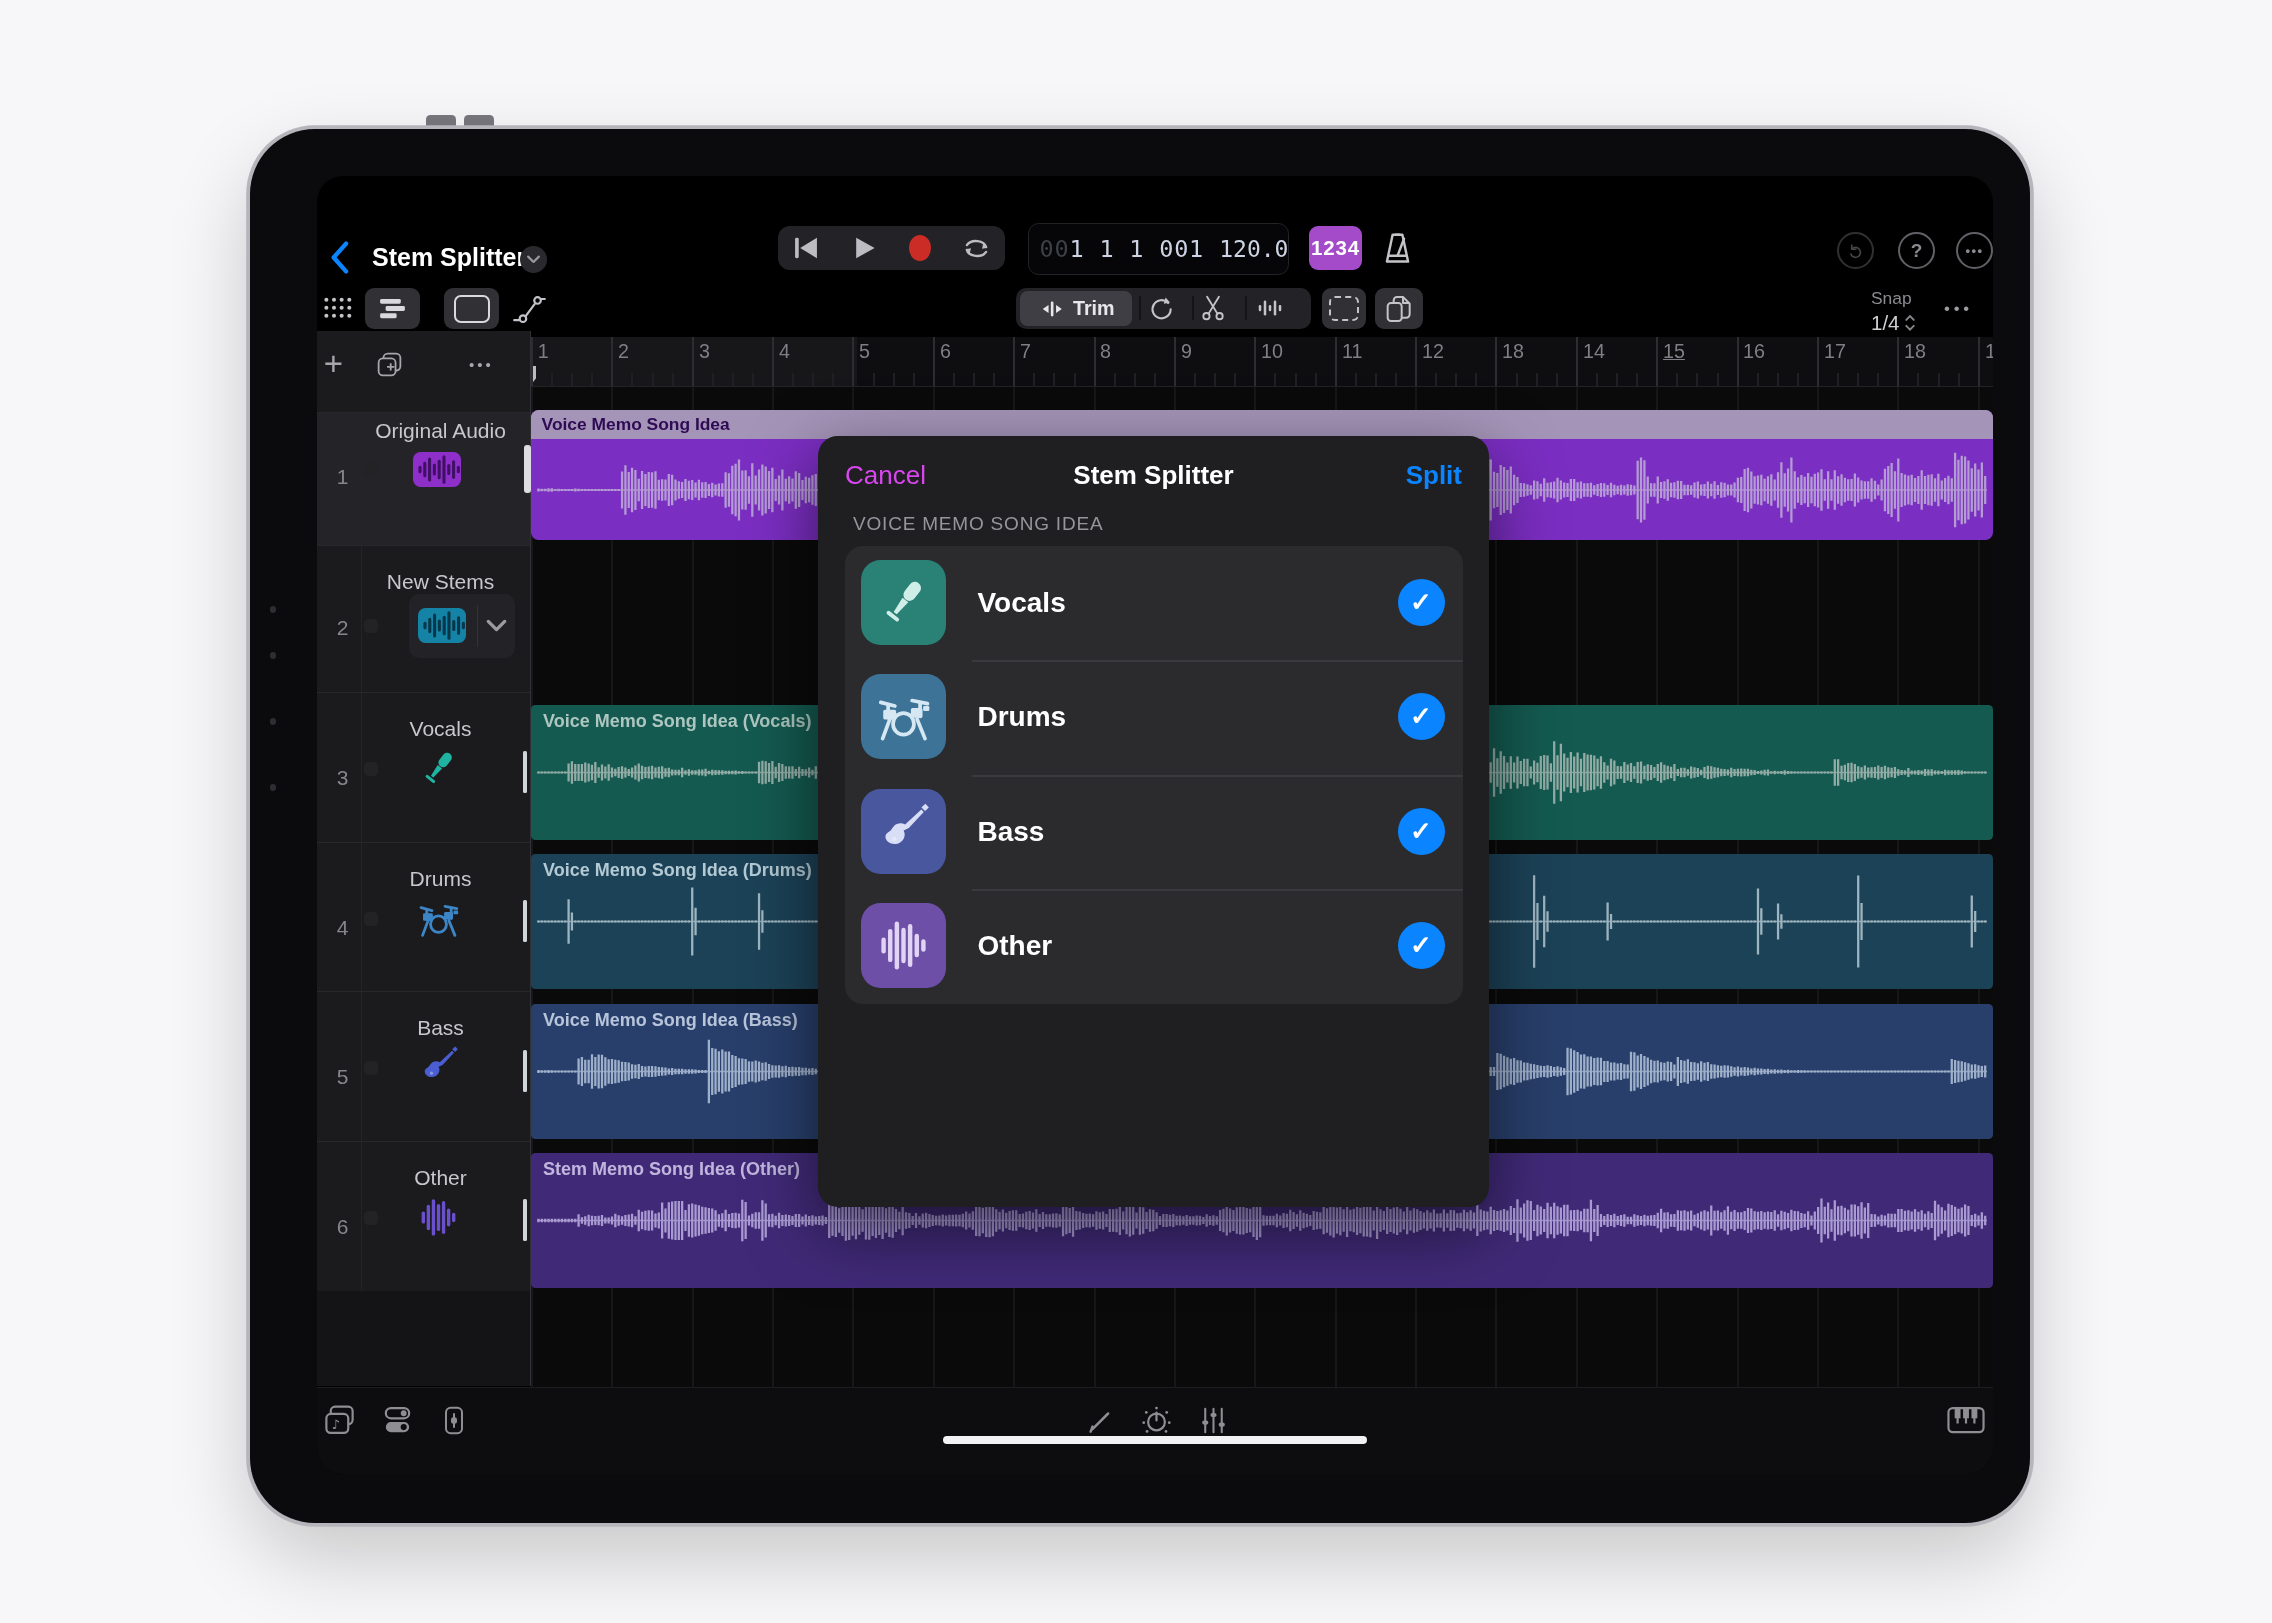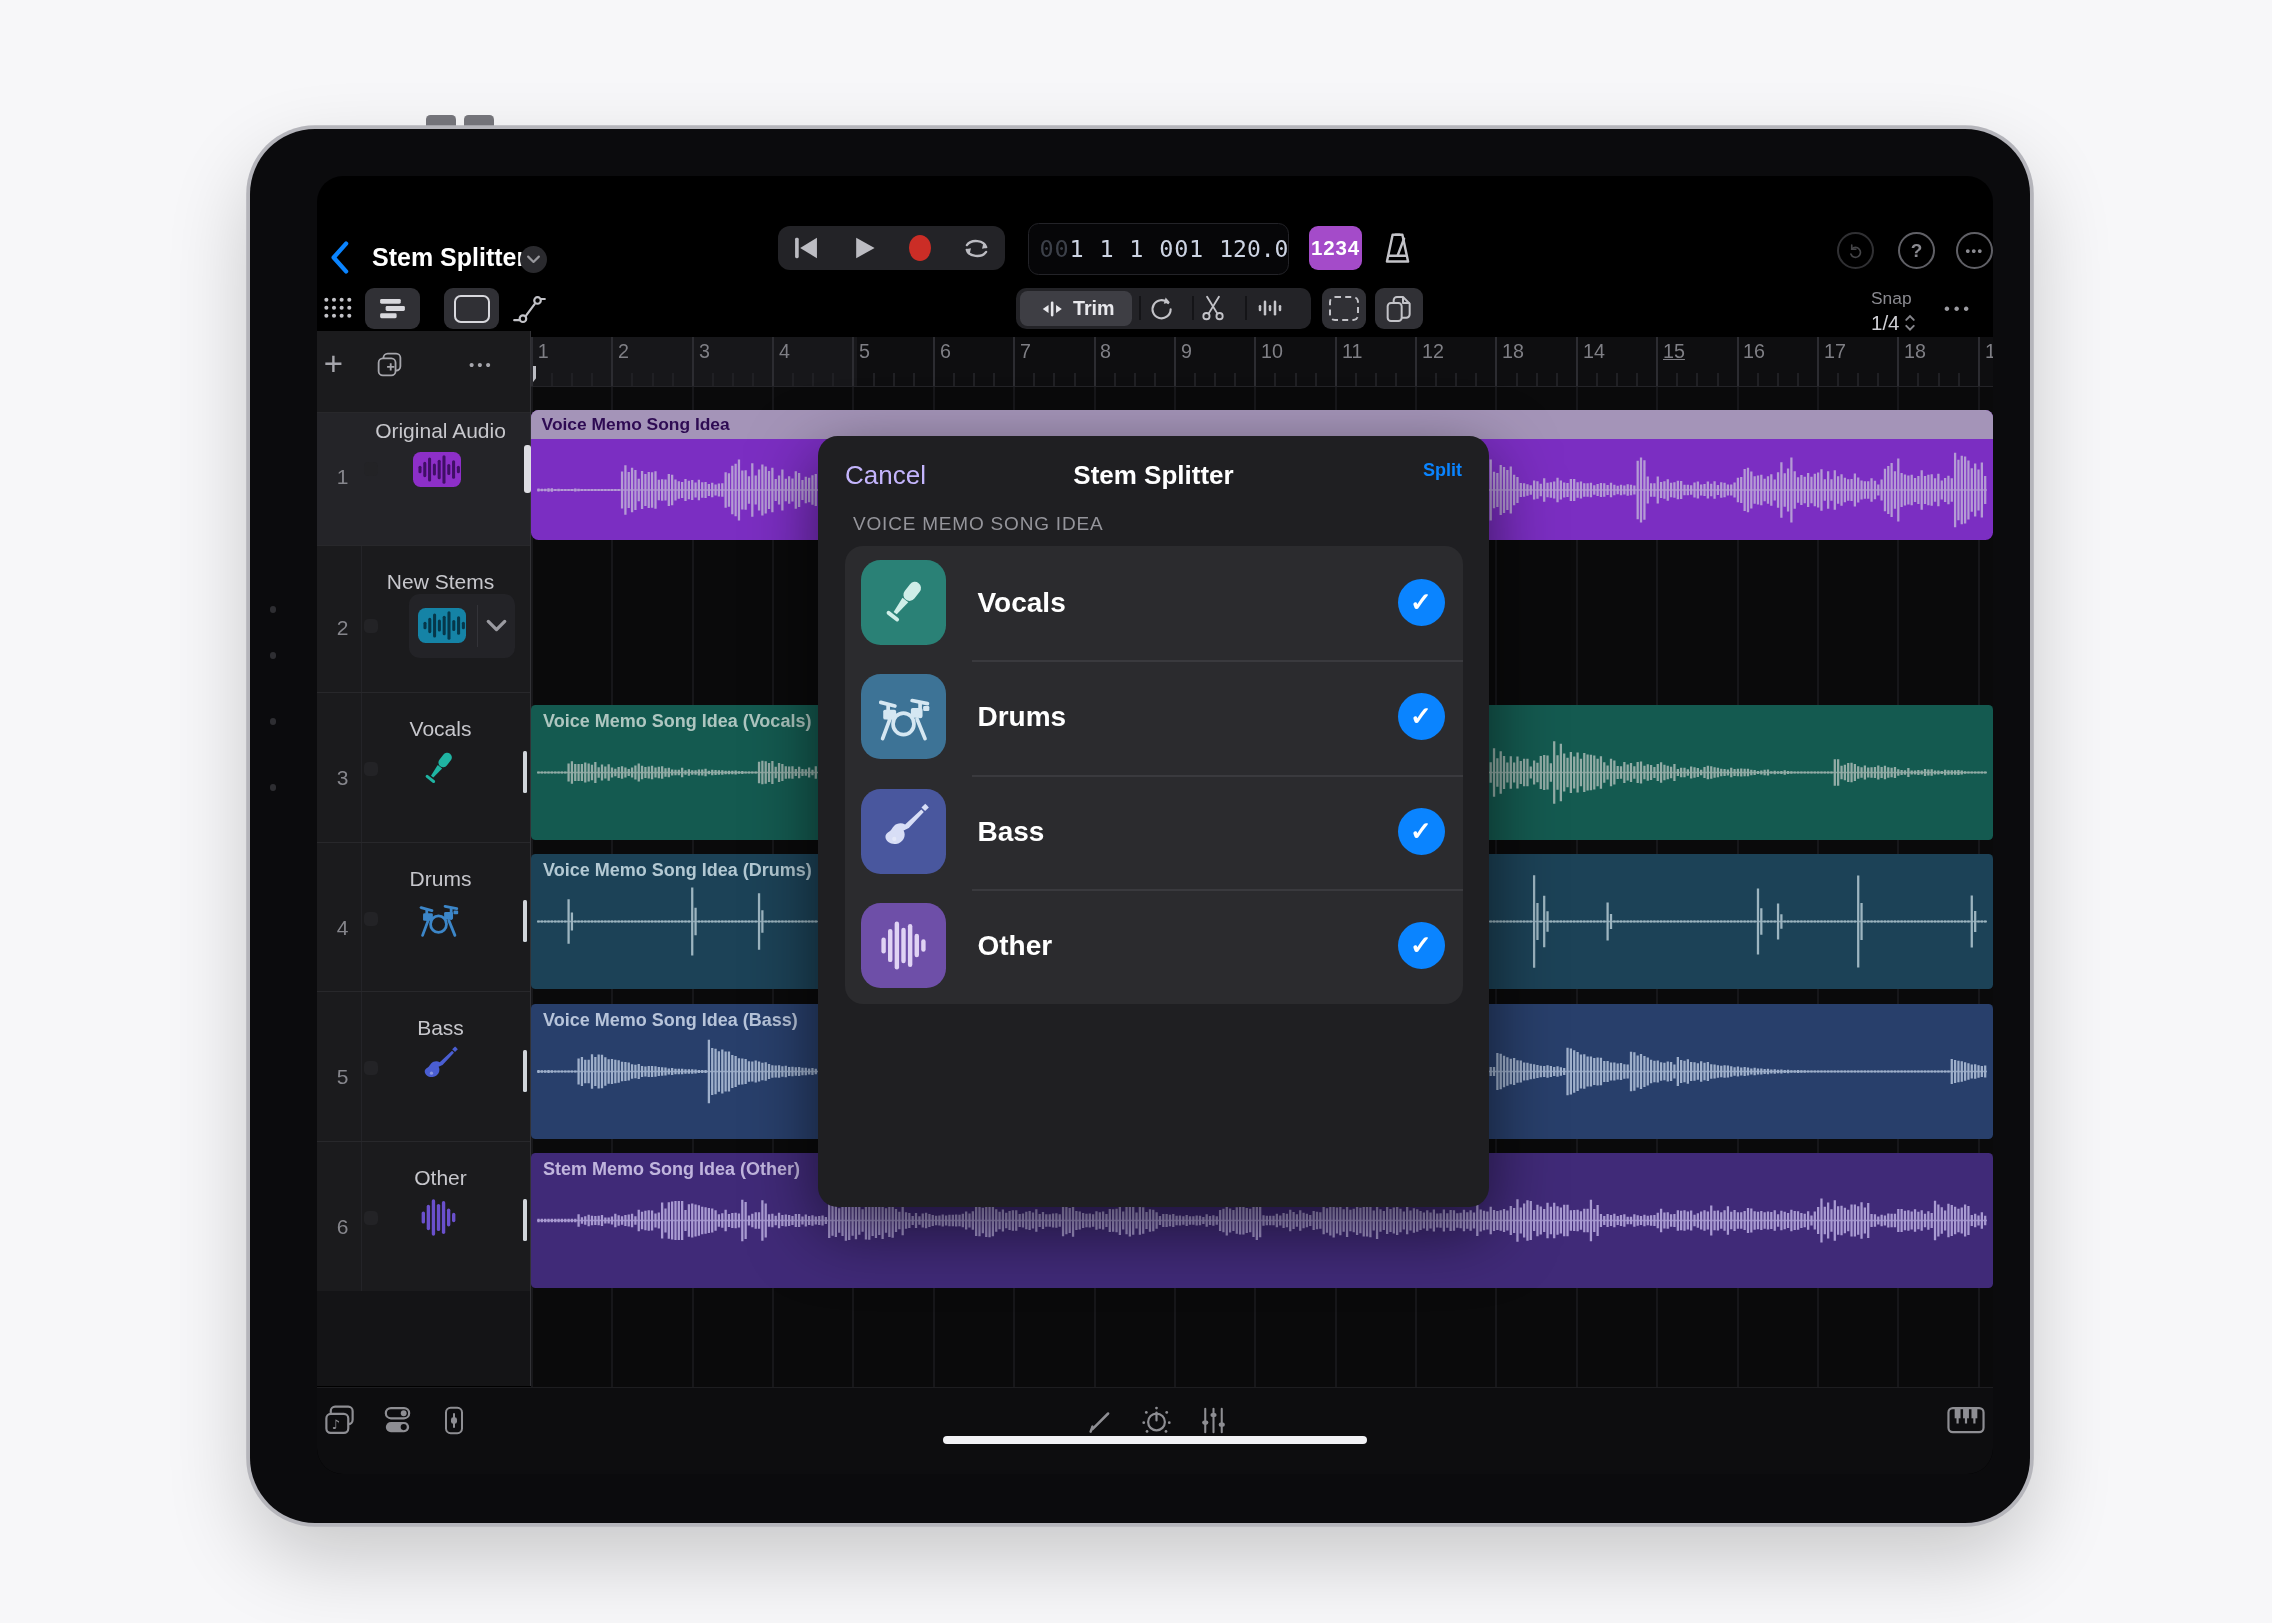--- a/index.html
+++ b/index.html
@@ -83,21 +83,21 @@
 
   
   .bottombar{position:absolute;left:0;top:1211px;width:100%;height:87px;background:#0d0d0f;border-top:0.8px solid #1d1d20;}
   .bicon{position:absolute;top:13.6px;width:38px;height:38px;color:#8e8e93;display:flex;align-items:center;justify-content:center;}
   .homebar{position:absolute;left:626px;top:1260px;width:424px;height:8.3px;border-radius:4.5px;background:#f2f2f5;}
 
   
   .modal{position:absolute;left:501px;top:260px;width:671px;height:771px;background:#1f1f22;border-radius:19.7px;z-index:60;box-shadow:0 23px 68px rgba(0,0,0,.55);}
   .m-cancel{position:absolute;left:27px;top:24px;font-size:26px;}
   .m-title{position:absolute;left:0;top:24px;width:100%;text-align:center;font-size:26px;font-weight:700;color:#fff;}
-  .m-split{position:absolute;right:27px;top:24px;font-size:18px;font-weight:700;}
+  .m-split{position:absolute;right:27px;top:24px;font-size:26px;font-weight:700;}
   .m-section{position:absolute;left:35px;top:77px;font-size:19px;color:#95959b;letter-spacing:0.8px;}
   .m-list{position:absolute;left:26.5px;top:110px;width:618px;height:458px;background:#2b2b2e;border-radius:18px;}
   .m-row{position:absolute;left:0;width:100%;height:114px;}
   .m-sep{position:absolute;left:127px;right:0;height:1.5px;background:#3a3a3e;}
   .m-tile{position:absolute;left:16px;top:14.4px;width:85px;height:85px;border-radius:19.7px;display:flex;align-items:center;justify-content:center;}
   .m-label{position:absolute;left:133px;top:0;height:114px;display:flex;align-items:center;font-size:28px;font-weight:600;color:#fff;}
   .m-check{position:absolute;left:553px;top:33px;width:47px;height:47px;border-radius:50%;display:flex;align-items:center;justify-content:center;color:#fff;font-size:26px;font-weight:700;}
 </style>
 </head>
 <body>
@@ -628,21 +628,21 @@
                 <rect x="10.5" y="2" width="8" height="14"></rect>
                 <rect x="22" y="2" width="8" height="14"></rect>
                 <rect x="33.5" y="2" width="8" height="14"></rect>
               </g>
           </svg>
         </div>
       </div>
       <div class="homebar"></div>
 
       <div class="modal">
-        <div class="m-cancel" style="color: #c4b5fd; text-align: center;">Cancel</div>
+        <div class="m-cancel" style="color: #d946ef; text-align: center;">Cancel</div>
         <div class="m-title">Stem Splitter</div>
         <div class="m-split" style="color: rgb(10, 132, 255);">Split</div>
         <div class="m-section">VOICE MEMO SONG IDEA</div>
         <div class="m-list" id="modal-list">
             <div class="m-sep" style="top: 114px;"></div>
             <div class="m-row" style="top: 0px;">
               <div class="m-tile" style="background: rgb(42, 129, 118);">
                 <div style="width: 59px; height: 59px;"><svg viewBox="0 0 48 48" width="100%" height="100%">
                     <g fill="#cfeee8" transform="rotate(38 24 24)">
                       <rect x="19" y="4" width="10" height="17" rx="5"></rect>

